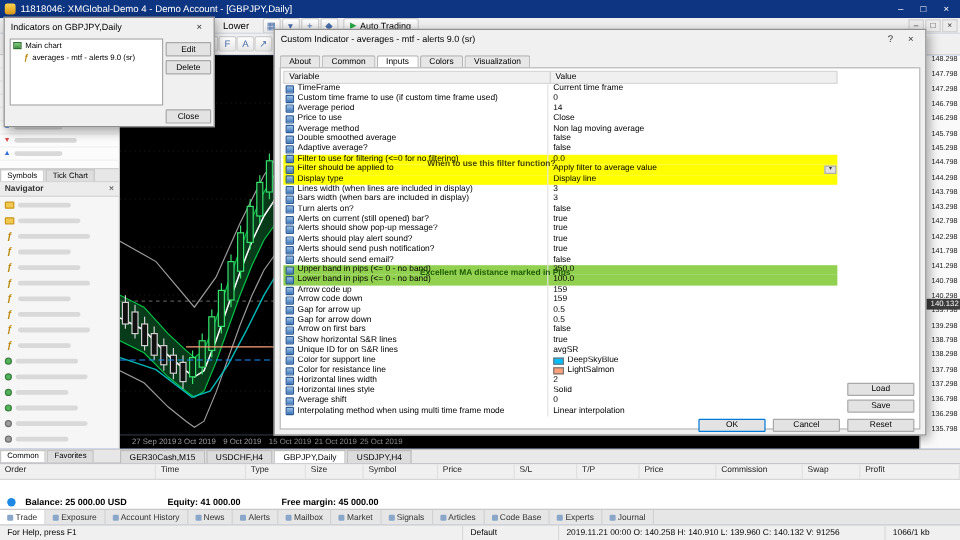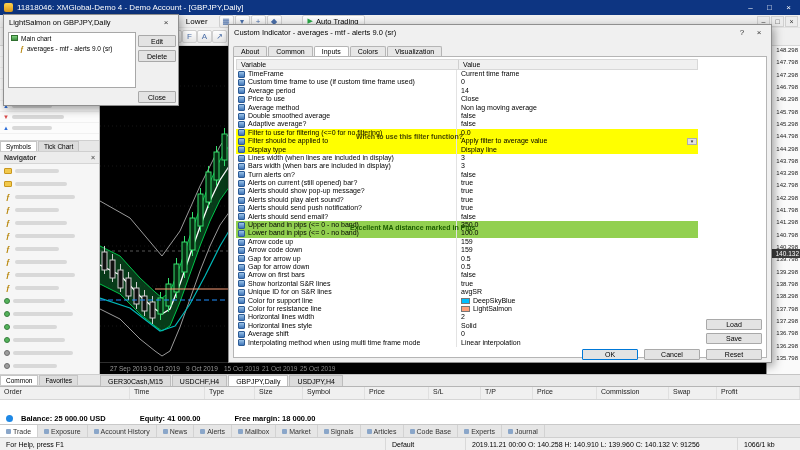--- a/index.html
+++ b/index.html
@@ -16,21 +16,21 @@
 
   
   .menubar{position:absolute;left:0;top:15px;width:800px;height:13px;background:#f0f0f0;
            display:flex;align-items:center;font-size:8px;border-bottom:1px solid #e2e2e2;}
   .menu-item{padding:0 5px;height:100%;display:flex;align-items:center;}
   .mb-icons{display:flex;align-items:center;margin-left:6px;gap:1px;}
   .tb-btn{display:inline-flex;align-items:center;justify-content:center;width:15px;height:13px;
           border:1px solid #cfcfcf;background:linear-gradient(#fefefe,#e7e7e7);font-size:8px;color:#4a6ea8;border-radius:2px;}
   .tb-sep{display:inline-block;width:1px;height:11px;background:#c6c6c6;margin:0 3px;}
   .autotrading{display:inline-flex;align-items:center;gap:3px;border:1px solid #cfcfcf;height:13px;
-               background:linear-gradient(#fefefe,#e7e7e7);padding:0 5px;font-size:7.5px;border-radius:2px;margin-left:20px;}
+               background:linear-gradient(#fefefe,#e7e7e7);padding:0 5px;font-size:7.5px;border-radius:2px;margin-left:4px;}
   .autotrading .play{color:#27a744;font-size:7px;}
   .child-controls{margin-left:auto;display:flex;gap:1px;padding-right:2px;}
   .cwbtn{width:13px;height:11px;border:1px solid #d0d0d0;background:#ececec;display:flex;align-items:center;
          justify-content:center;font-size:7px;color:#333;}
 
   
   .toolbar{position:absolute;left:0;top:28px;width:800px;height:18px;background:#f0f0f0;
            display:flex;align-items:center;padding:0 3px;border-bottom:1px solid #d8d8d8;}
 
   
@@ -499,21 +499,21 @@
         <span class="tcol" style="width: 52px;">T/P</span>
         <span class="tcol" style="width: 64px;">Price</span>
         <span class="tcol" style="width: 72px;">Commission</span>
         <span class="tcol" style="width: 48px;">Swap</span>
         <span class="tcol" style="width: 83px;">Profit</span>
       </div>
     <div class="balance-row">
       <span class="dot"></span>
       <span>Balance: 25 000.00 USD</span>
       <span>Equity: 41 000.00</span>
-      <span>Free margin: 18 000.00</span>
+      <span>Free margin: 45 000.00</span>
     </div>
     <div class="terminal-tabs">
         <span class="term-tab active">
           <span class="tt-ic"></span>
           <span>Trade</span>
         </span>
         <span class="term-tab">
           <span class="tt-ic"></span>
           <span>Exposure</span>
         </span>
@@ -562,21 +562,21 @@
 
   <div class="statusbar">
     <span class="sb-seg sb-help">For Help, press F1</span>
     <span class="sb-seg sb-profile">Default</span>
     <span class="sb-seg sb-quote">2019.11.21 00:00  O: 140.258  H: 140.910  L: 139.960  C: 140.132  V: 91256</span>
     <span class="sb-seg sb-kb">1066/1 kb</span>
   </div>
 
   <div class="dlg dlg-ind">
     <div class="dlg-titlebar">
-      <span class="t">LightSalmon on GBPJPY,Daily</span>
+      <span class="t">Indicators on GBPJPY,Daily</span>
       <span class="dlg-x">×</span>
     </div>
     <div class="ind-list">
       <div class="ind-row">
         <span class="ic-chart"></span>
         <span>Main chart</span>
       </div>
       <div class="ind-row child">
         <span class="ic-fx">ƒ</span>
         <span>averages - mtf - alerts  9.0 (sr)</span>

